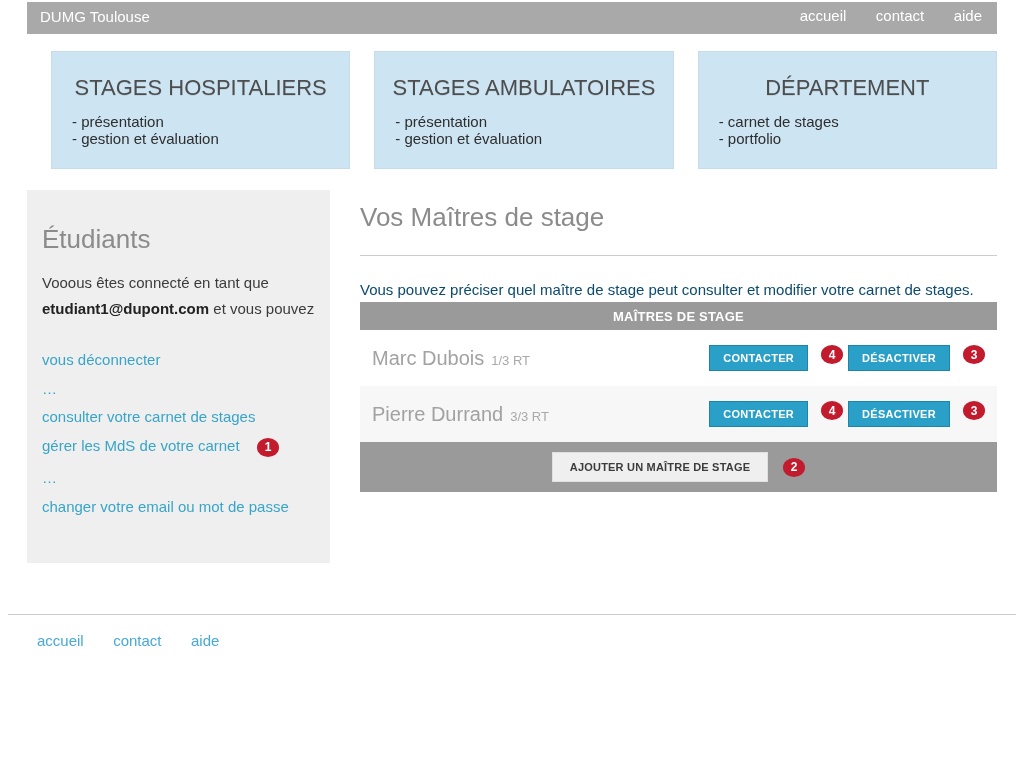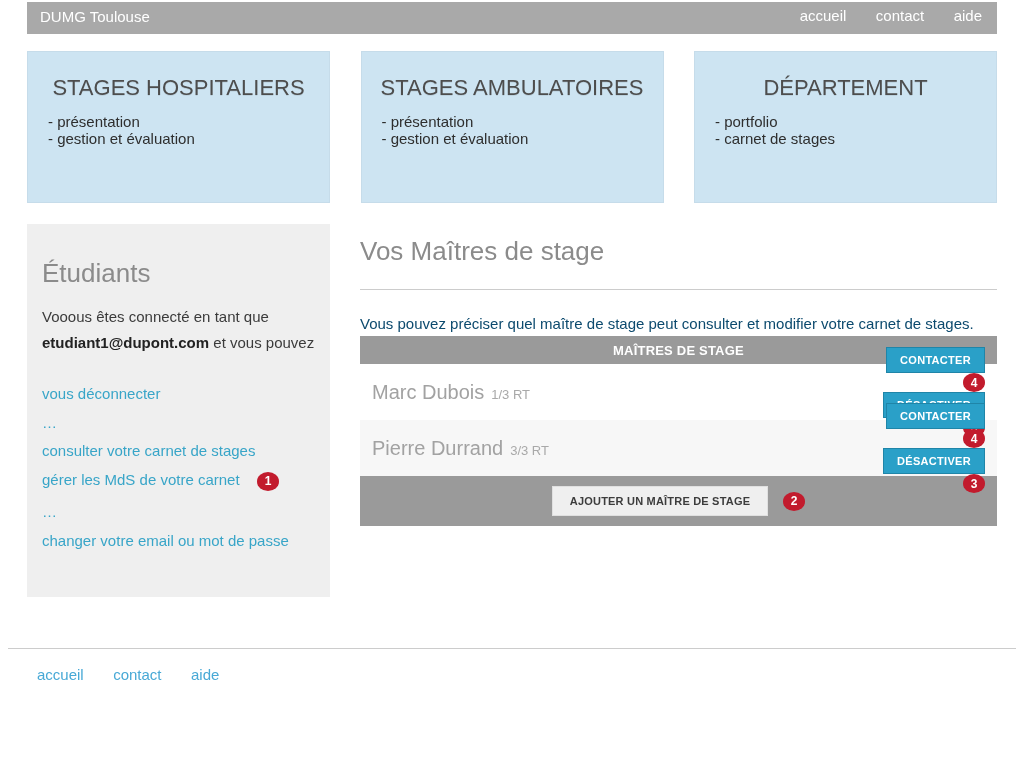--- a/index.html
+++ b/index.html
@@ -8,21 +8,21 @@
   a { text-decoration:none; cursor:pointer; }
 
   
   .topbar { margin:2px 27px 0; height:32px; background:#a9a9a9; color:#fff;
     display:flex; align-items:center; justify-content:space-between; padding:0 15px 4px 13px; }
   .topbar .brand { font-size:15px; color:#fff; }
   .topnav a { color:#fff; font-size:15px; margin-left:25px; }
 
   
   .cards-row { margin:17px 27px 0; display:flex; justify-content:space-between; }
-  .card { width:303px; height:152px; background:#cde4f2; border:1px solid #c6dcea; }
+  .card { width:303px; height:118px; background:#cde4f2; border:1px solid #c6dcea;margin-left:24px; }
   .card-title { text-align:center; font-size:22px; color:#4d4d4d; margin-top:23px;
     text-shadow:0 1px 0 rgba(0,0,0,0.08); }
   .card-items { margin:13px 0 0 20px; list-style:none; }
   .card-items li { font-size:15px; color:#2e2e2e; line-height:16.5px; }
 
   
   .middle { margin:21px 27px 0; display:flex; align-items:flex-start; }
   .sidebar { width:303px; min-height:373px; background:#efefef; padding:20px 15px 24px 15px; }
   .sidebar h2 { font-size:26px; font-weight:normal; color:#8b8b8b; margin:14px 0 0 0; }
   .sidebar p { font-size:15px; color:#3b3b3b; line-height:25.5px; margin-top:15px; }
@@ -45,21 +45,21 @@
   .mds-row.alt { background:#f7f7f7; }
   .who { flex:1; display:flex; align-items:baseline; }
   .who .name { font-size:20px; color:#a2a2a2; }
   .who .meta { font-size:13px; color:#a9a9a9; margin-left:7px; }
   .btn-blue { background:#2aa0c8; border:1px solid #1f85a8; color:#fff; font-weight:bold;
     font-size:11px; letter-spacing:0.3px; padding:6px 13px; cursor:pointer;
     font-family:"Liberation Sans","DejaVu Sans",sans-serif; }
   .badge { display:inline-flex; align-items:center; justify-content:center;
     width:22px; height:19px; border-radius:50%; background:#c21b2d; color:#fff;
     font-size:12px; font-weight:bold; margin-left:13px; }
-  .actions { display:flex; align-items:flex-end;flex-direction:column; }
+  .actions { display:flex; align-items:flex-start; }
   .actions .btn-deactivate { margin-left:5px; }
   .mds-footer { height:50px; background:#9a9a9a; display:flex; align-items:center; justify-content:center; }
   .btn-add { background:#efefef; border:1px solid #e0e0e0; color:#3c3c3c; font-weight:bold;
     font-size:11px; letter-spacing:0.2px; padding:8px 17px; cursor:pointer;
     font-family:"Liberation Sans","DejaVu Sans",sans-serif; }
   .mds-footer .badge { margin-left:15px; }
 
   
   .page-footer { margin:51px 8px 0; border-top:1px solid #ccc; padding:17px 4px 0;
     display:flex; align-items:center; justify-content:space-between; }
@@ -89,22 +89,22 @@
   <div class="card">
     <div class="card-title">STAGES AMBULATOIRES</div>
     <ul class="card-items">
       <li>- présentation</li>
       <li>- gestion et évaluation</li>
     </ul>
   </div>
   <div class="card">
     <div class="card-title">DÉPARTEMENT</div>
     <ul class="card-items">
+      <li>- carnet de stages</li>
       <li>- portfolio</li>
-      <li>- carnet de stages</li>
     </ul>
   </div>
 </section>
 
 <div class="middle">
   <aside class="sidebar">
     <h2>Étudiants</h2>
     <p><span>Vooous êtes connecté en tant que </span><b>etudiant1@dupont.com</b><span> et vous pouvez</span></p>
     <ul class="side-links">
       <li><a>vous déconnecter</a></li>

